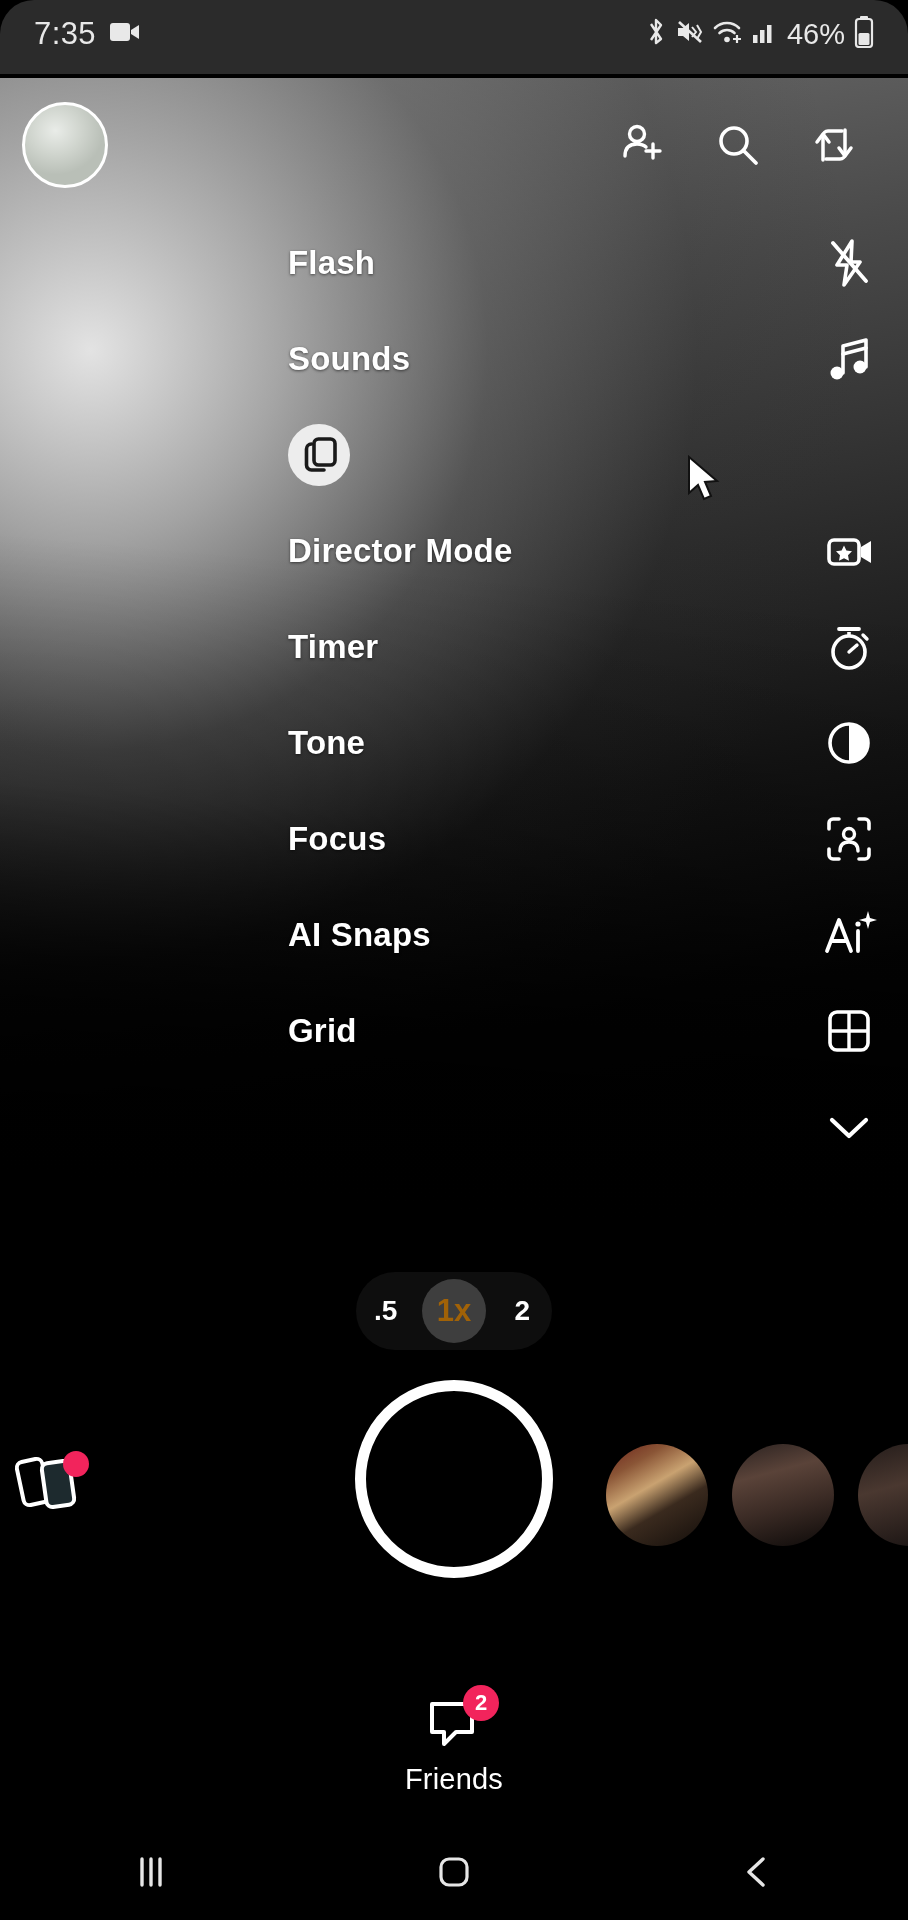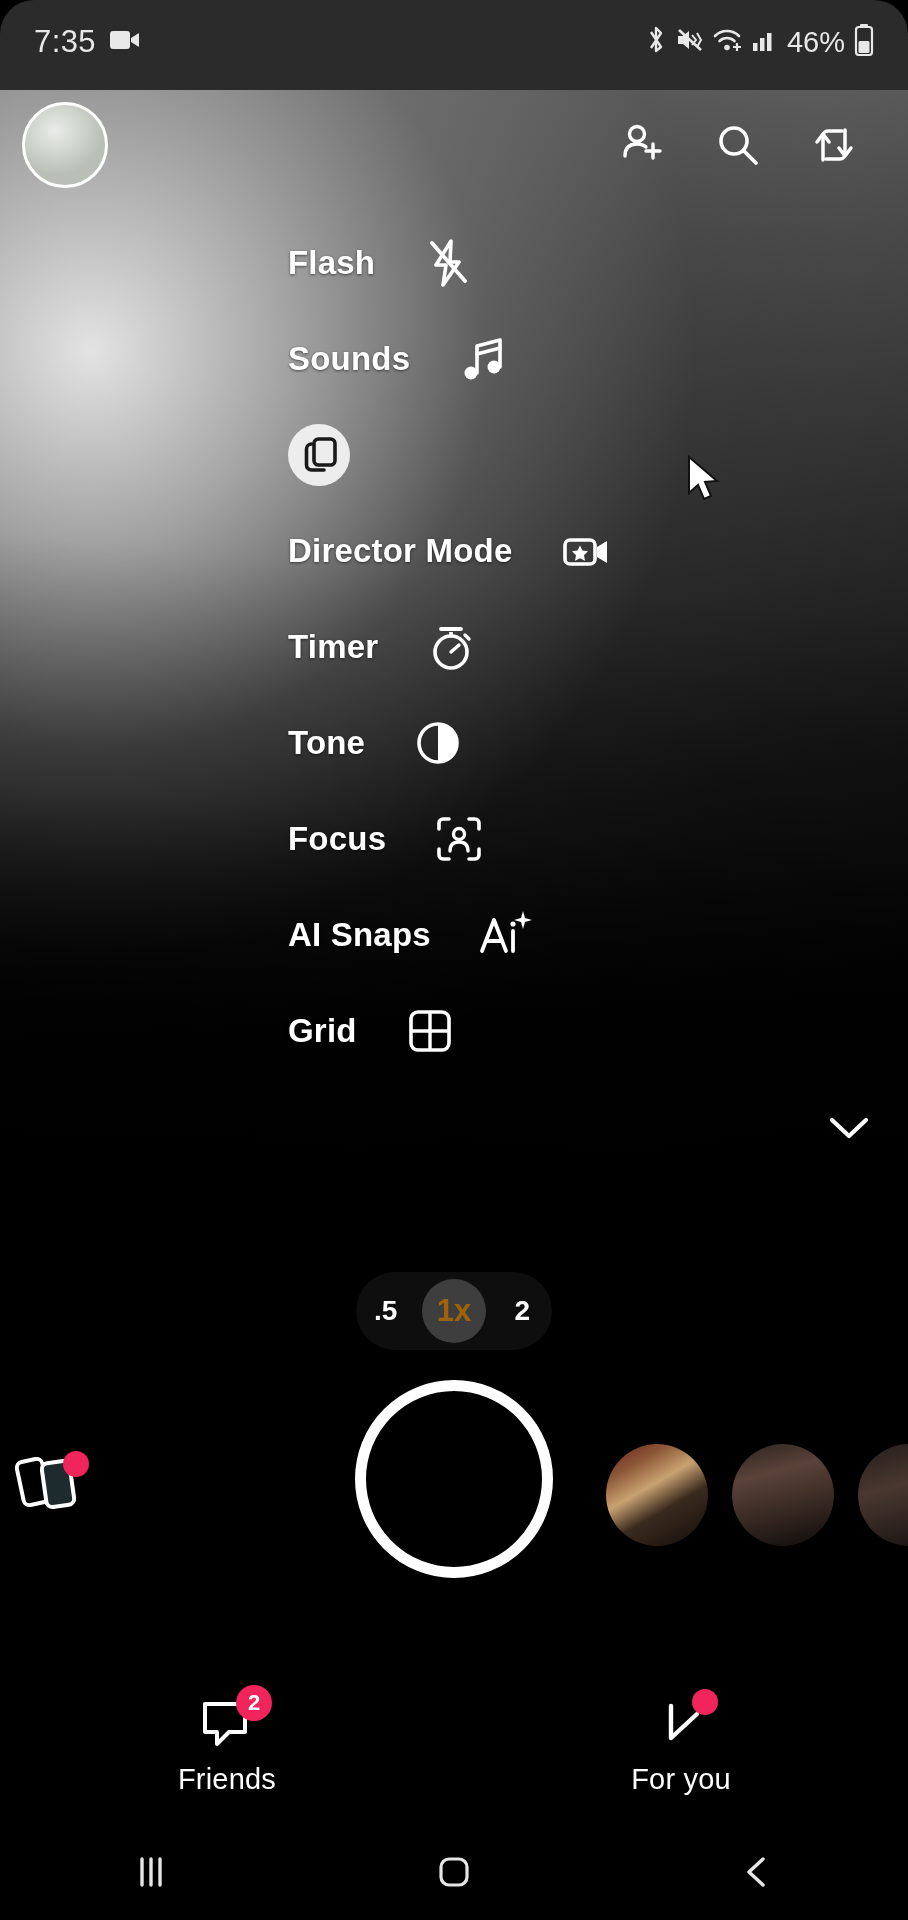--- a/index.html
+++ b/index.html
@@ -11,21 +11,21 @@
   }
   #phone {
     position: relative;
     width: 908px; height: 1920px;
     background: #000;
     overflow: hidden;
   }
 
   
   #status-bar {
-    position: absolute; top: 0; left: 0; width: 908px; height: 90px;
+    position: absolute; top: 0; left: 0; width: 908px; height: 74px;
     background: #2b2b2b;
     border-top-left-radius: 34px; border-top-right-radius: 34px;
     display: flex; align-items: center;
     padding: 0 34px 6px 34px;
     z-index: 40;
   }
   #status-left { display: flex; align-items: center; gap: 14px; }
   .status-time {
     color: #e8e8e8; font-size: 31px; font-weight: 400; letter-spacing: .4px;
   }
@@ -64,21 +64,21 @@
   #top-icons { margin-left: auto; display: flex; align-items: center; gap: 40px; padding-right: 24px; }
   .top-icon { width: 56px; height: 56px; display: flex; align-items: center; justify-content: center; }
 
   
   #option-menu {
     position: absolute; top: 215px; right: 0; width: 620px;
     z-index: 22;
     display: flex; flex-direction: column;
   }
   .opt-row {
-    height: 96px; display: flex; align-items: center; justify-content: flex-start;
+    height: 96px; display: flex; align-items: center; justify-content: space-between;
     padding-right: 28px; gap: 42px;
   }
   .opt-label {
     color: #ffffff; font-size: 33px; font-weight: bold; letter-spacing: .2px;
     text-shadow: 0 1px 3px rgba(0,0,0,.55);
     white-space: nowrap;
   }
   .opt-icon {
     width: 62px; height: 62px; flex: none;
     display: flex; align-items: center; justify-content: center;
@@ -403,29 +403,20 @@
       <div class="nav-icon-wrap">
         <svg width="56" height="52" viewBox="0 0 56 52">
           <path d="M6 6 L6 34 L18 34 L18 46 L30 34 L46 34 L46 6 Z" fill="none" stroke="#ffffff" stroke-width="4" stroke-linejoin="round"></path>
         </svg>
         <span class="badge">2</span>
       </div>
       <span class="nav-label">Friends</span>
     </div>
 
 
-    <div class="nav-item">
-      <div class="nav-icon-wrap">
-        <svg width="56" height="52" viewBox="0 0 56 52">
-          <path d="M18 8 L18 40 L44 16" fill="none" stroke="#ffffff" stroke-width="4.4" stroke-linecap="round" stroke-linejoin="round"></path>
-        </svg>
-        <span class="dot-badge"></span>
-      </div>
-      <span class="nav-label">For you</span>
-    </div>
   </div>
 
   <div id="system-nav">
     <div class="sysnav-btn">
       <svg width="40" height="34" viewBox="0 0 40 34">
         <path d="M11 4 L11 30 M20 4 L20 30 M29 4 L29 30" stroke="#e6e6e6" stroke-width="3.4" stroke-linecap="round"></path>
       </svg>
     </div>
     <div class="sysnav-btn">
       <svg width="36" height="36" viewBox="0 0 36 36">

